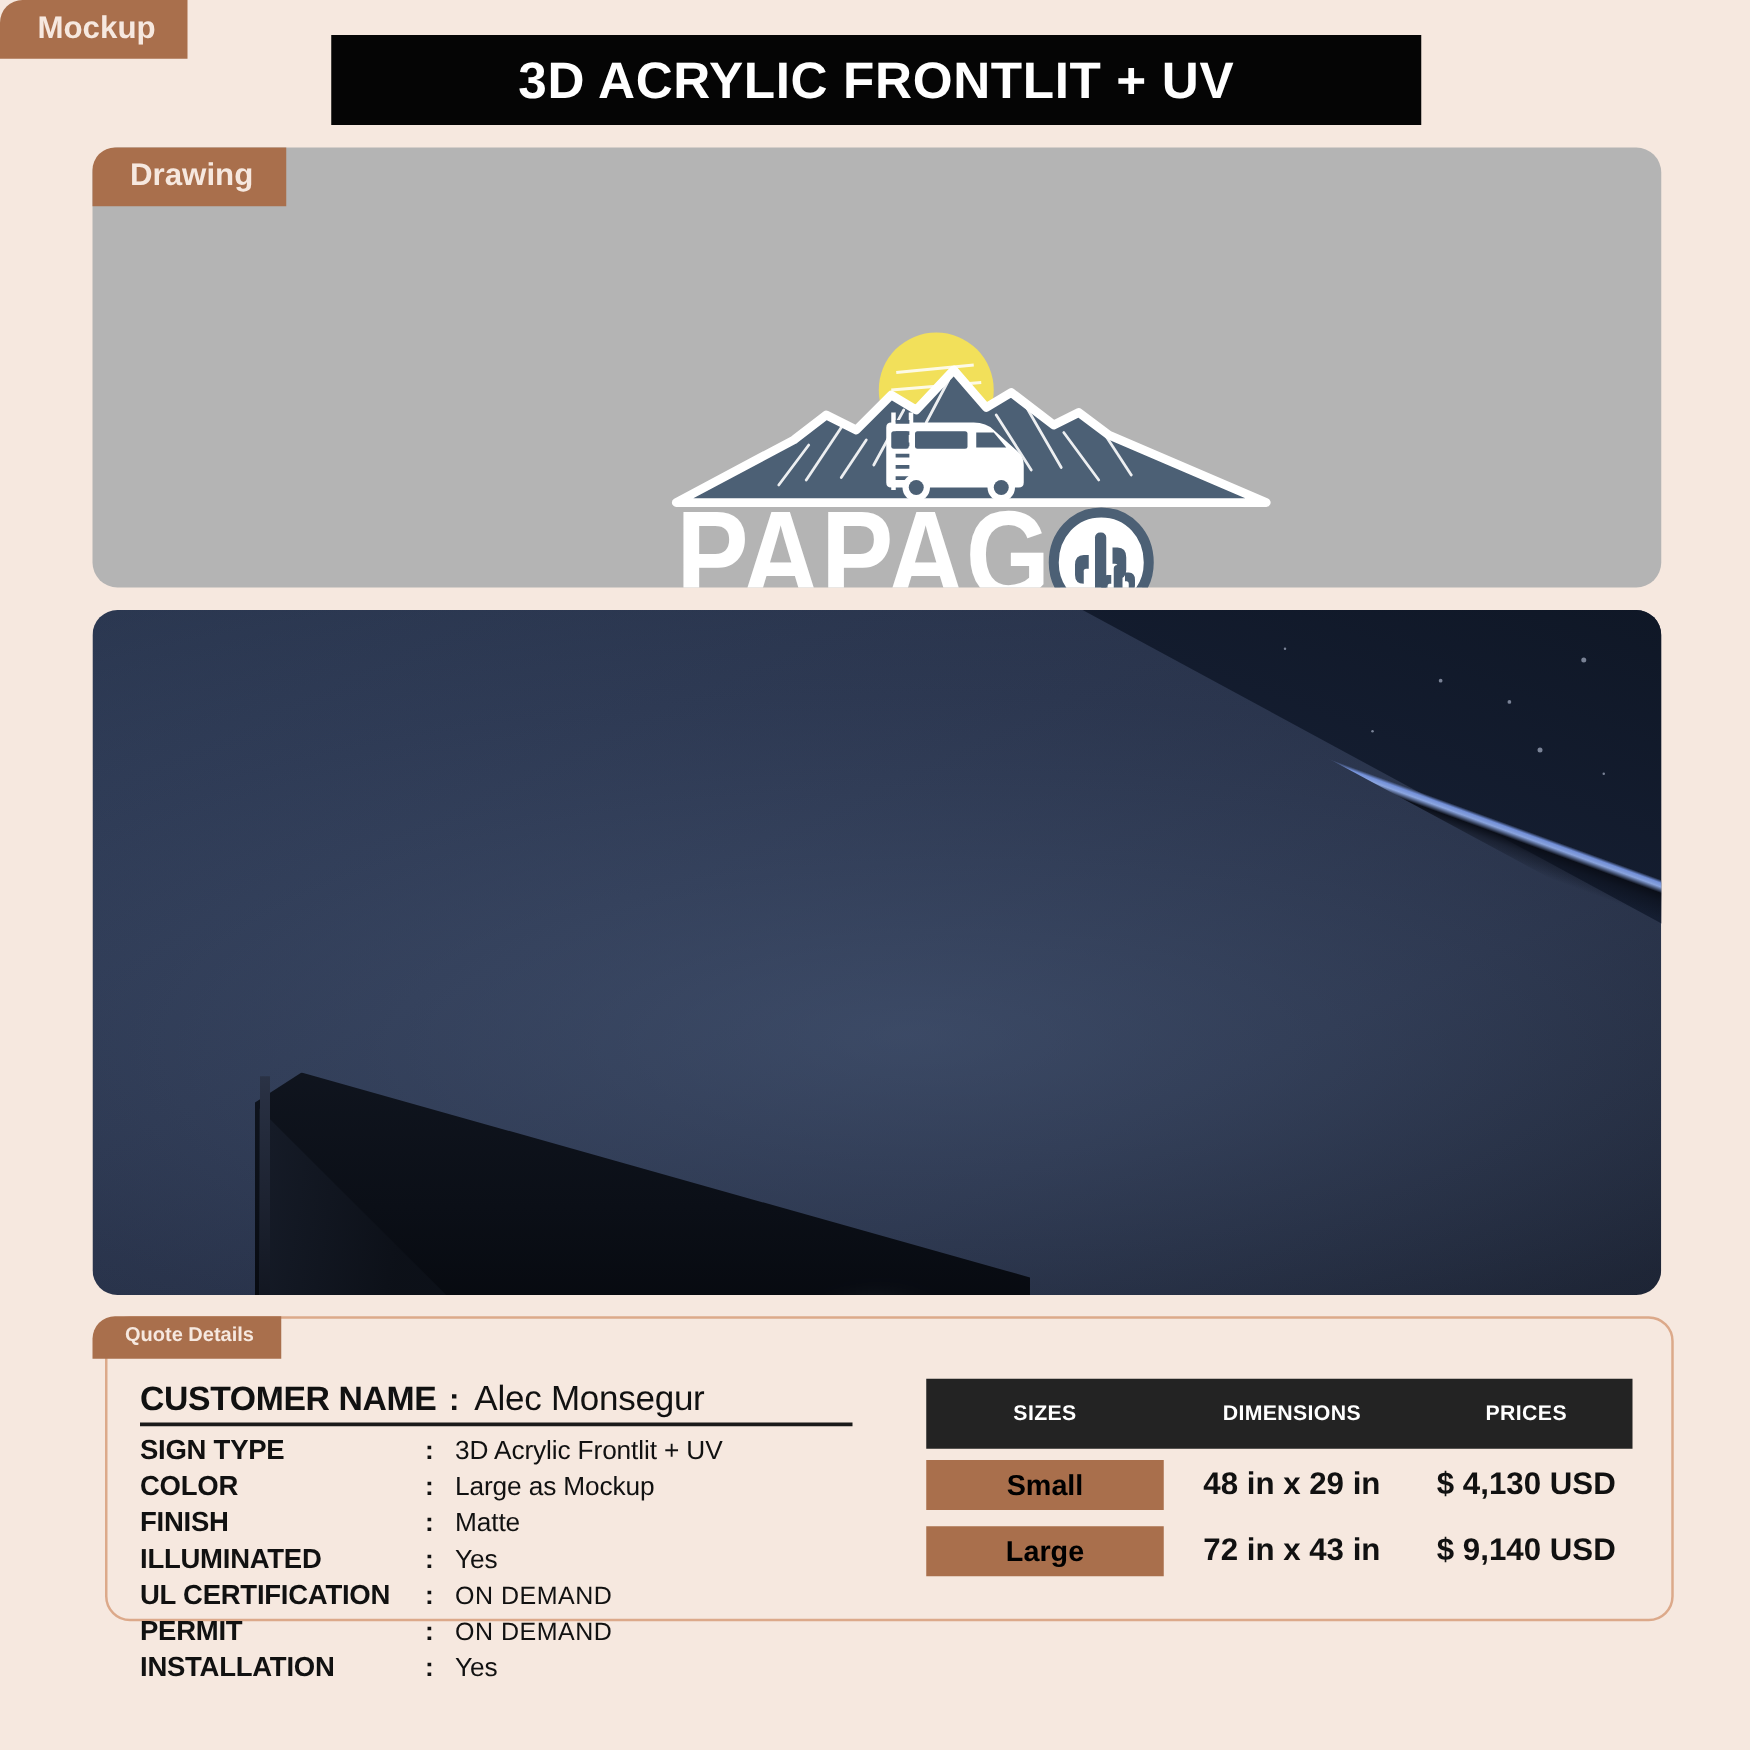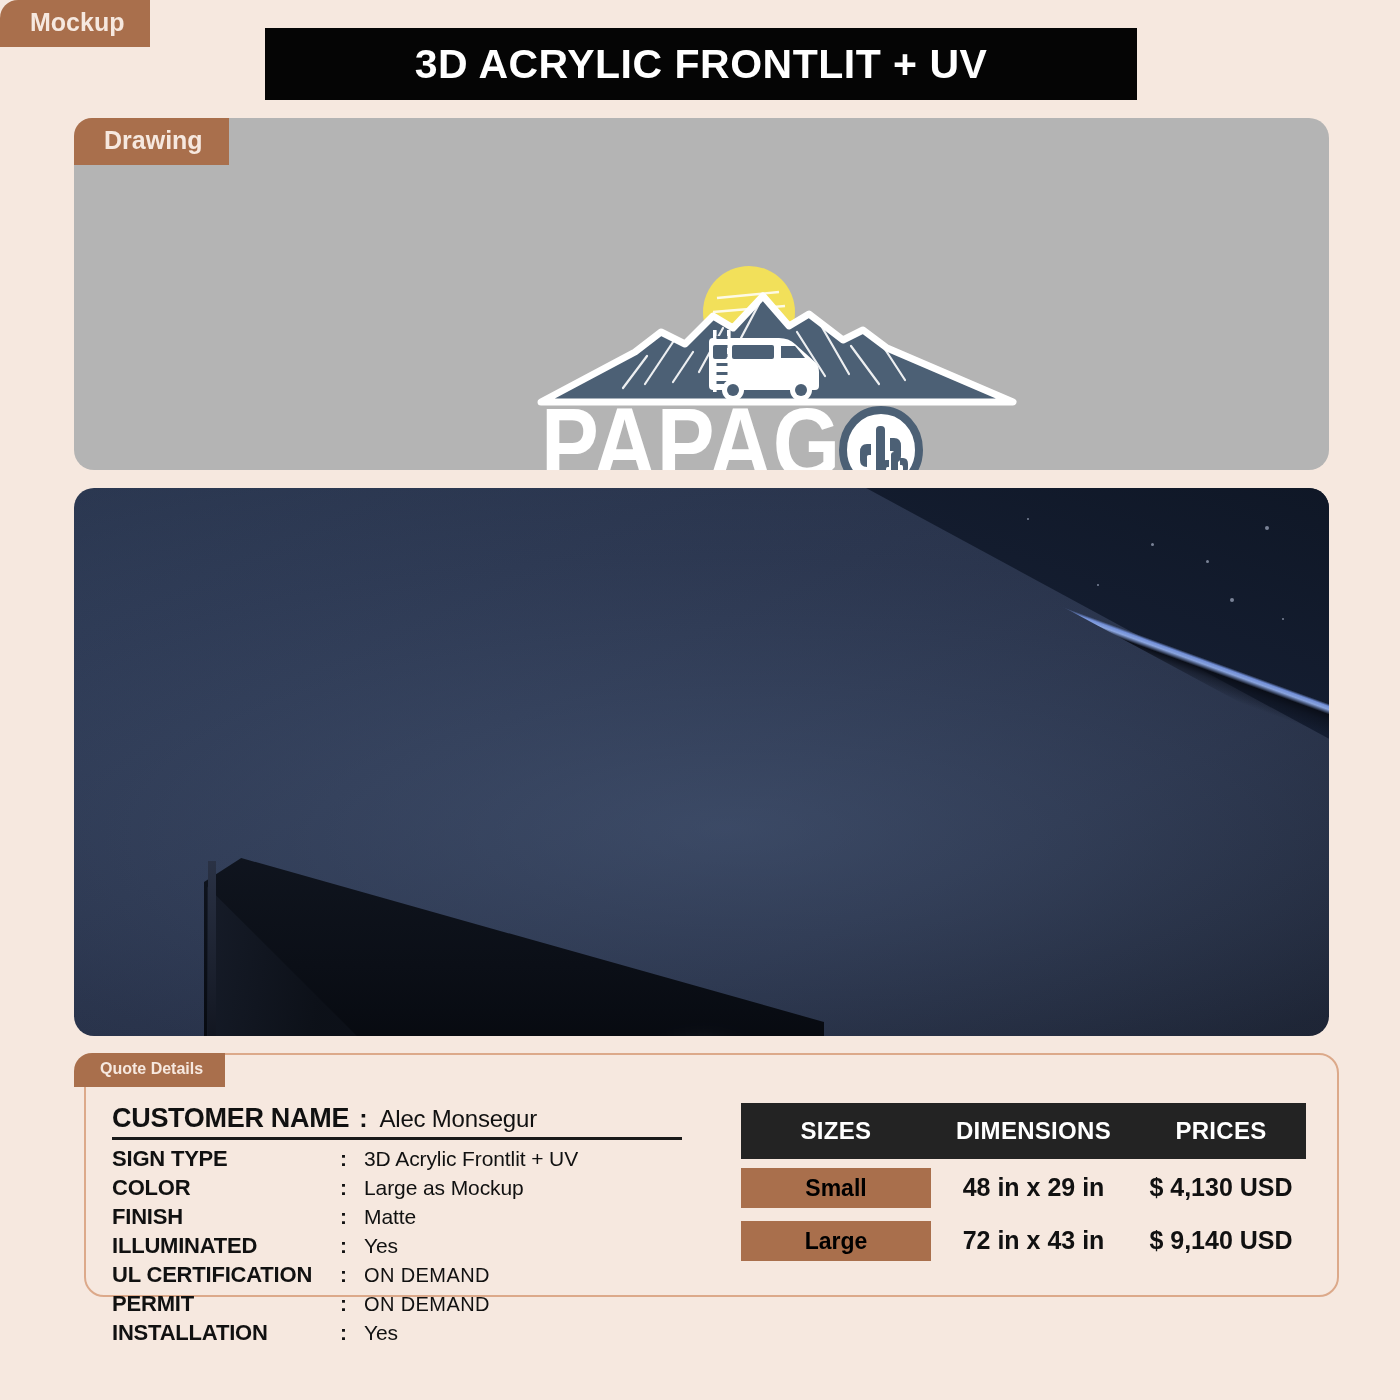--- a/index.html
+++ b/index.html
@@ -112,37 +112,37 @@
   }
   #customer-row {
     display:flex; align-items:baseline;
     border-bottom:3px solid #1a1a1a;
     padding-bottom:3px; margin-bottom:6px;
   }
   #customer-row .lbl {
     font-size:27px; font-weight:bold; color:#111; letter-spacing:-.3px;
   }
   #customer-row .col { font-size:25px; font-weight:bold; color:#111; margin:0 12px 0 10px; }
-  #customer-row .val { font-size:24px; color:#111; letter-spacing:-.2px; }
+  #customer-row .val { font-size:28px; color:#111; letter-spacing:-.2px; }
 
   .spec-row { display:flex; align-items:baseline; margin-top:3px; }
   .spec-row .lbl {
     width:228px; font-size:22px; font-weight:bold; color:#111; letter-spacing:-.2px;
   }
   .spec-row .col { width:24px; font-size:21px; font-weight:bold; color:#111; }
   .spec-row .val { font-size:21px; color:#111; letter-spacing:-.1px; }
   .spec-row.caps .val { font-weight:normal; font-size:20px; letter-spacing:.4px; }
 
   
   #price-table { position:absolute; left:655px; top:48px; width:565px; }
   #price-head {
     display:flex; background:#232323; height:56px; align-items:center;
   }
   #price-head div {
-    color:#fff; font-size:24px; font-weight:bold; text-align:center; letter-spacing:.3px;
+    color:#fff; font-size:17px; font-weight:bold; text-align:center; letter-spacing:.3px;
   }
   .c-size { width:190px; } .c-dim { width:205px; } .c-price { width:170px; }
 
   .price-row { display:flex; align-items:center; height:49px; margin-top:4px; }
   .price-row .sz {
     width:190px; background:#A96F4C; color:#000000;
     font-size:23px; font-weight:bold; text-align:center;
     line-height:40px; height:40px;
   }
   .price-row .dim {

